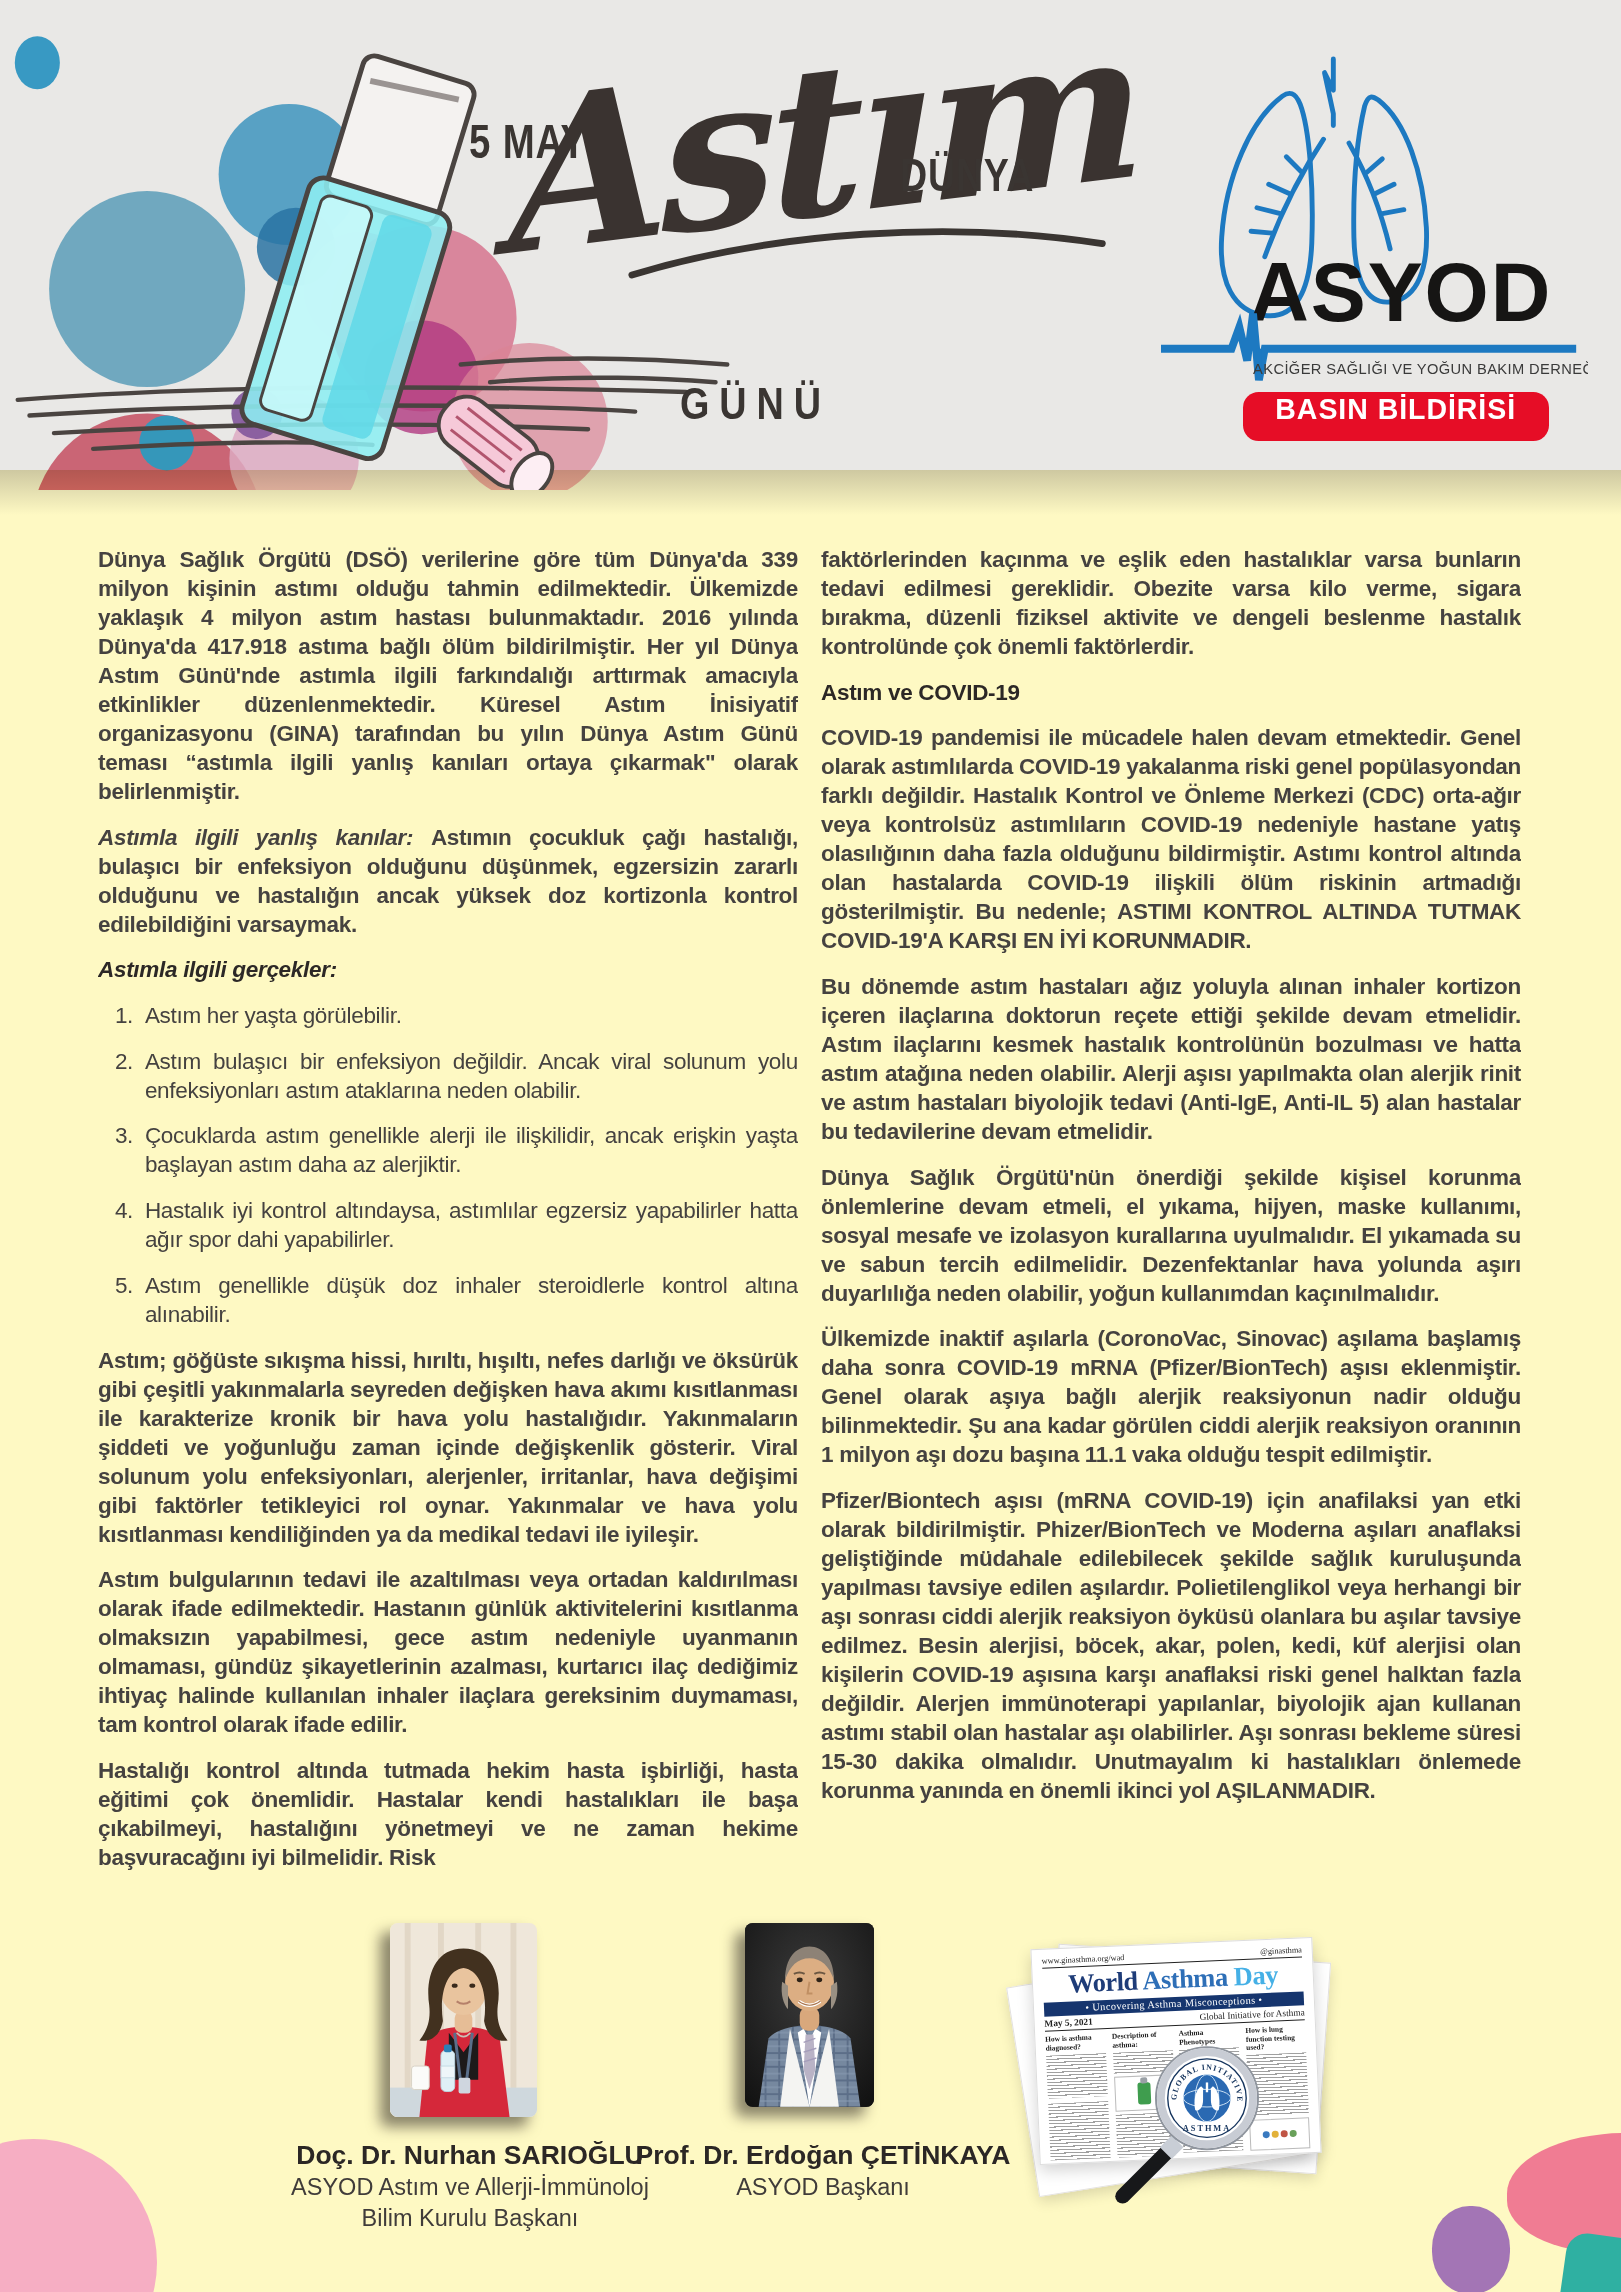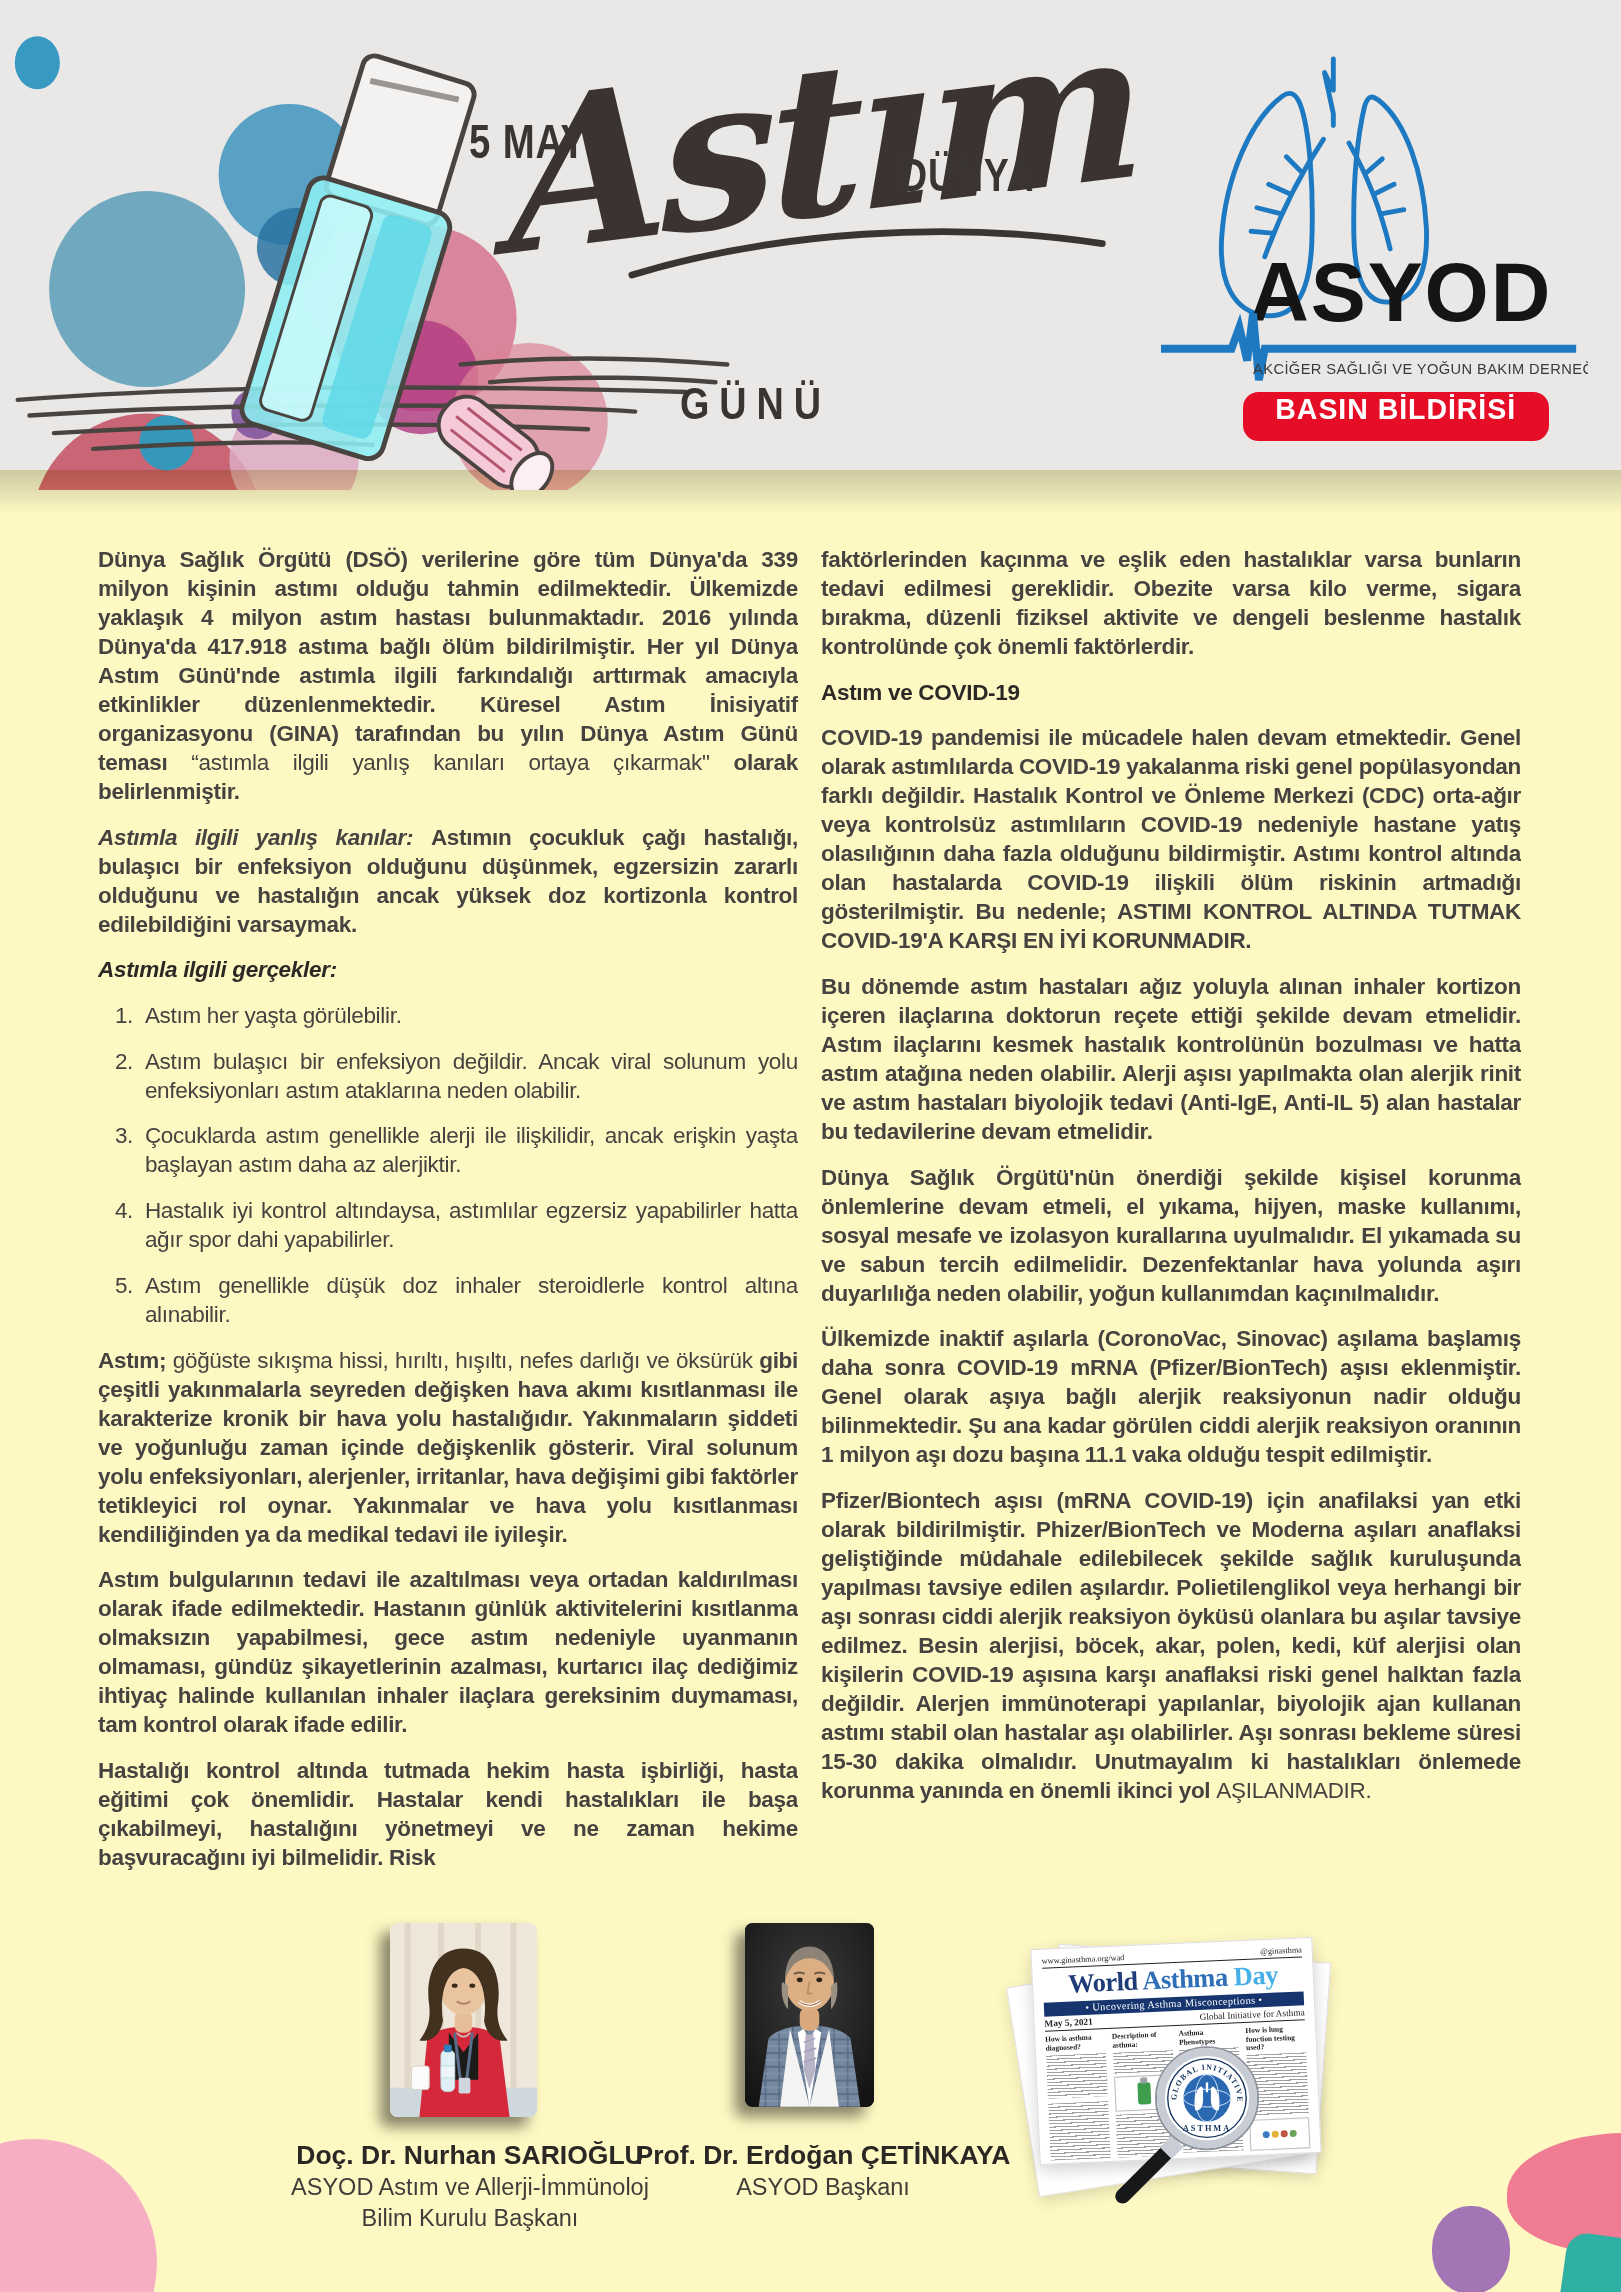--- a/index.html
+++ b/index.html
@@ -29,21 +29,21 @@
 
   
   .col{position:absolute;top:545px;width:700px;font-size:22.5px;line-height:29px;color:#454240;
     text-align:justify;letter-spacing:-0.3px;overflow:hidden;}
   .col-left{left:98px;height:1364px;}
   .col-right{left:821px;height:1402px;}
   .body-p{margin:0 0 16.7px 0;}
   .sec-heading{margin:4.9px 0 16.7px 0;font-weight:bold;color:#2c2826;text-align:left;}
   .sec-heading.italic{font-style:italic;}
   .seg-n{font-weight:bold;}
-  .seg-b,.seg-sb{font-weight:normal;}
+  .seg-b,.seg-sb{font-weight:bold;}
   .seg-bi{font-weight:bold;font-style:italic;}
   ol.facts-list{margin:0 0 16.7px 0;padding-left:41px;}
   ol.facts-list li{margin-bottom:16.7px;padding-left:5.9px;}
 
   
   .photo{position:absolute;border-radius:7.8px;overflow:hidden;box-shadow:-9.8px 9.8px 13.7px rgba(45,38,32,.55);}
   .photo svg{display:block;}
   .caption{position:absolute;text-align:center;color:#3a3634;}
   .caption .cap-name{font-weight:bold;font-size:26.5px;color:#2b2725;line-height:33px;}
   .caption .cap-line{font-size:23.5px;line-height:31px;color:#403c3a;}

